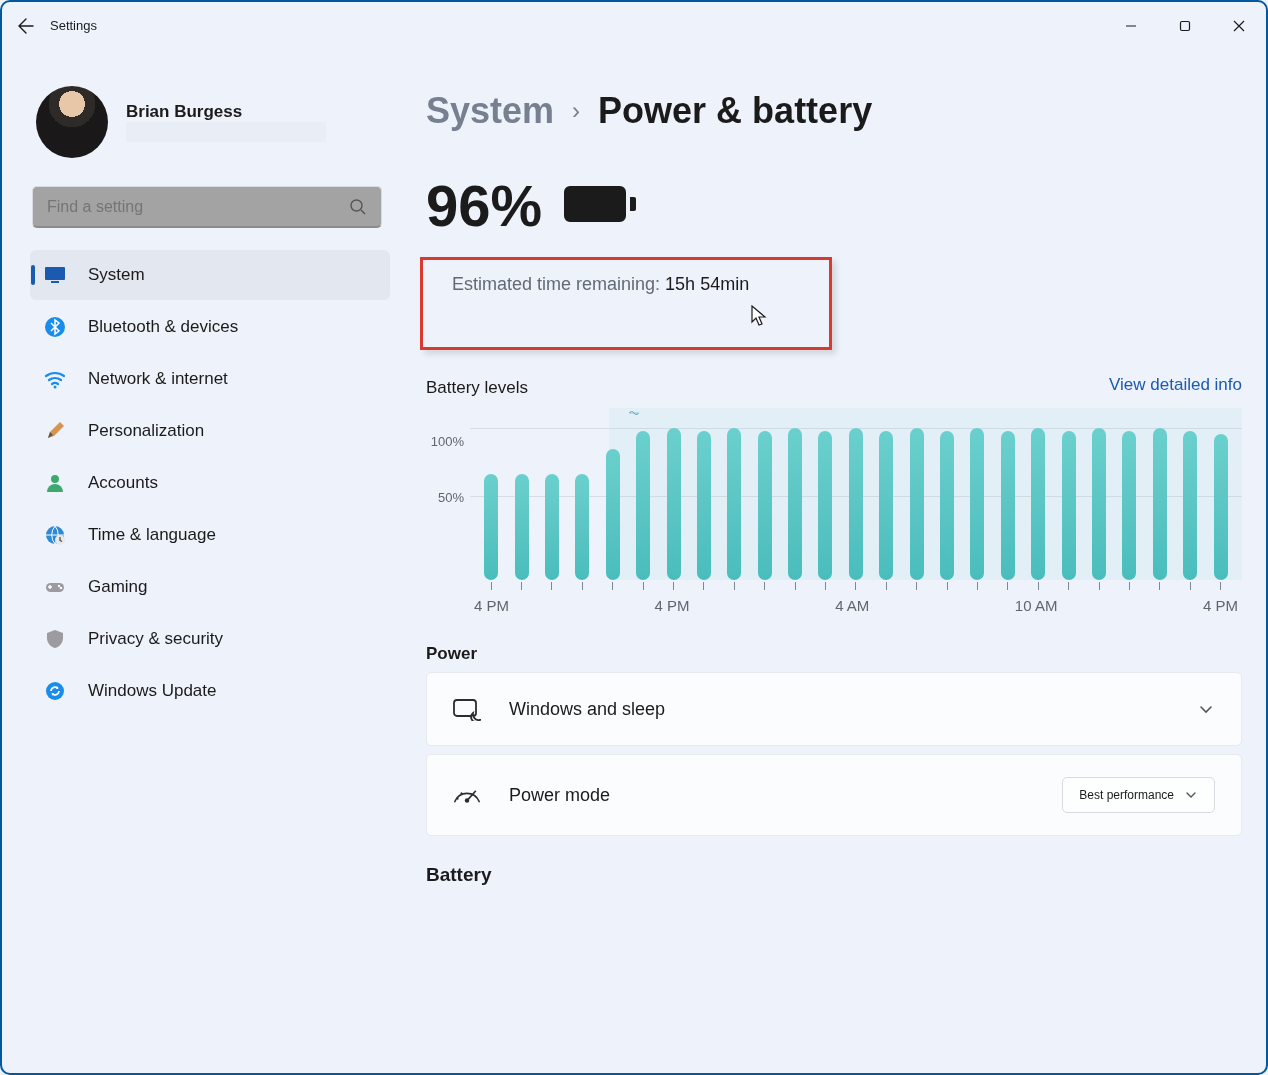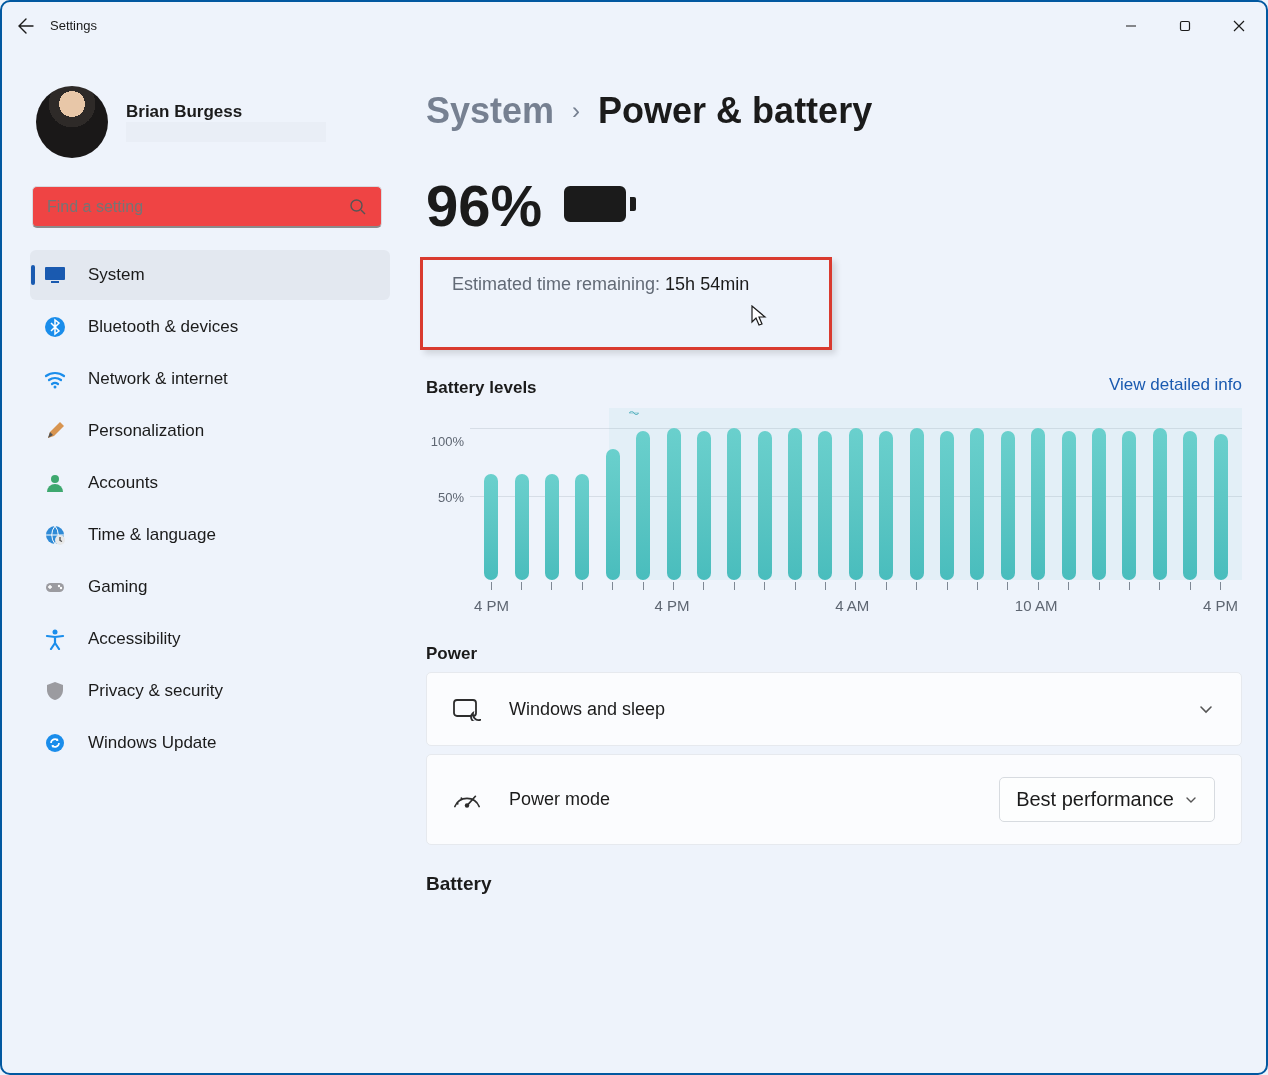--- a/index.html
+++ b/index.html
@@ -43,21 +43,21 @@
     .avatar {
       width: 72px; height: 72px; border-radius: 50%;
       background: radial-gradient(circle at 50% 25%, #e8c7a8 0 20%, #2e2a28 20% 36%, #1a1818 36% 100%);
       flex-shrink: 0;
     }
     .user-name-block { display: flex; flex-direction: column; }
     .user-name { font-size: 17px; font-weight: 600; color: #1b1b1b; }
     .user-sub { width: 200px; height: 20px; background: rgba(0,0,0,0.02); }
     .search-box {
       display: flex; align-items: center;
-      background: #ef4444;
+      background: #a3a3a3;
       border: 1px solid #d7dbe0;
       border-bottom: 2px solid #8b8b8b;
       border-radius: 5px;
       height: 42px;
       padding: 0 14px;
       margin: 0 8px 22px 2px;
     }
     .search-box input {
       flex: 1; border: none; outline: none; background: transparent;
       font-size: 16px; color: #333;
@@ -106,21 +106,21 @@
       border: 3px solid #d93a2f;
       padding: 14px 18px 52px 29px;
       margin: 8px 0 22px -6px;
       width: 412px;
       position: relative;
       box-shadow: 4px 4px 6px rgba(0,0,0,0.12);
     }
     .estimate-label { font-size: 18px; color: #626a76; display: inline; }
     .estimate-value { font-size: 18px; color: #1b1b1b; display: inline; }
     .cursor { position: absolute; top: 45px; right: 60px; font-size: 20px; }
-    .section-title { font-size: 17px; font-weight: 700; color: #1b1b1b; margin-top: 6px; }
+    .section-title { font-size: 17px; font-weight: 400; color: #1b1b1b; margin-top: 6px; }
     .levels-header { display: flex; justify-content: space-between; align-items: center; margin-bottom: 10px; }
     .detail-link { color: #1a5ab0; font-size: 17px; cursor: pointer; }
     .chart {
       background: #eef3fb;
       height: 210px;
       margin-bottom: 10px;
       position: relative;
       display: flex;
     }
     .y-labels {
@@ -180,21 +180,21 @@
     .card-title { font-size: 18px; color: #1b1b1b; }
     .card-sub { font-size: 15px; color: #626a76; margin-top: 2px; max-width: 360px; }
     .card-tail { display: flex; align-items: center; }
     .chev { color:#555; }
     .select-box {
       display: flex; align-items: center; gap: 10px;
       background: #fdfefe;
       border: 1px solid #d7dbe0;
       border-radius: 5px;
       padding: 10px 16px;
-      font-size: 20px;
+      font-size: 12px;
       color: #1b1b1b;
       cursor: pointer;
     }
     .group-title { font-size: 17px; font-weight: 600; color: #1b1b1b; margin-top: 26px; margin-bottom: 4px; }
     .battery-section-title { font-size: 19px; font-weight: 600; color: #1b1b1b; margin-top: 28px; margin-bottom: 20px;}
   </style>
 </head>
 <body>
 
 <div class="titlebar">
@@ -304,29 +304,20 @@
               <circle cx="15" cy="10" r="1.2" fill="#fff"></circle>
               <circle cx="17" cy="12" r="1.2" fill="#fff"></circle>
               <path d="M6 9v4M4 11h4" stroke="#fff" stroke-width="1.4"></path>
             </svg>
           </span>
           <span>Gaming</span>
         </div>
         <div class="nav-item">
           <span class="nav-icon">
             <svg width="22" height="22" viewBox="0 0 22 22">
-              <circle cx="11" cy="4" r="2.5" fill="#1a8deb"></circle>
-              <path d="M3 8l8 1 8-1M11 9v6l-4 6M11 15l4 6" stroke="#1a8deb" stroke-width="2.2" fill="none" stroke-linecap="round"></path>
-            </svg>
-          </span>
-          <span>Accessibility</span>
-        </div>
-        <div class="nav-item">
-          <span class="nav-icon">
-            <svg width="22" height="22" viewBox="0 0 22 22">
               <path d="M11 2l8 3v5c0 5-3.5 9-8 10-4.5-1-8-5-8-10V5z" fill="#9b9ba0"></path>
             </svg>
           </span>
           <span>Privacy &amp; security</span>
         </div>
         <div class="nav-item">
           <span class="nav-icon">
             <svg width="22" height="22" viewBox="0 0 22 22">
               <circle cx="11" cy="11" r="9" fill="#1a8deb"></circle>
               <path d="M7 11a4 4 0 017-2.5M15 11a4 4 0 01-7 2.5" stroke="#fff" stroke-width="1.6" fill="none"></path>

